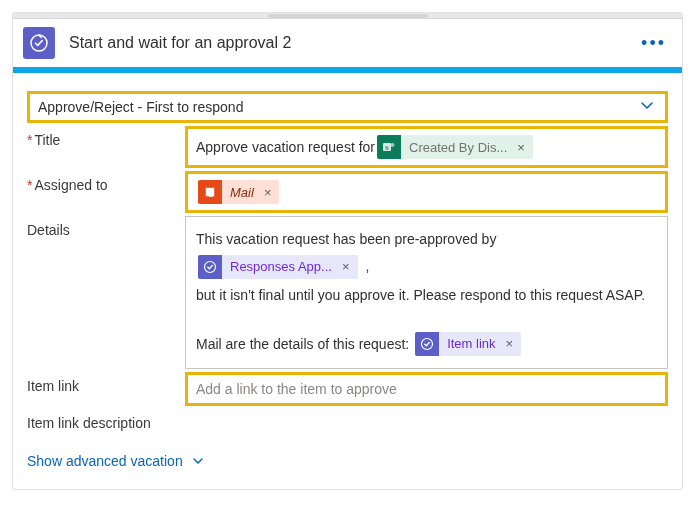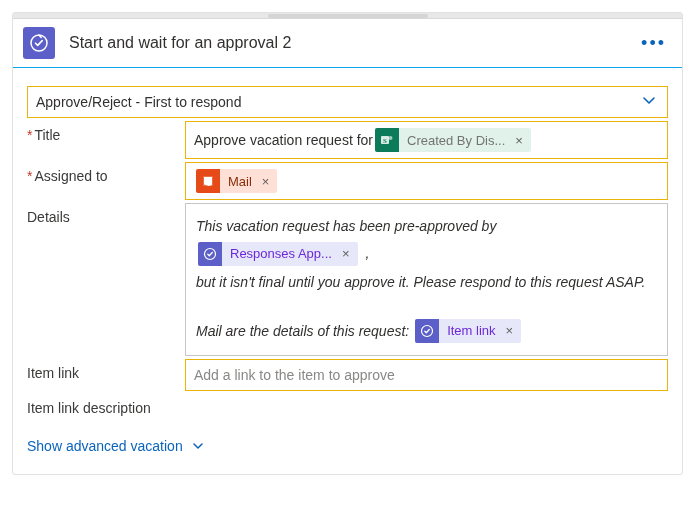--- a/index.html
+++ b/index.html
@@ -30,21 +30,21 @@
     top: 1px;
     width: 160px; height: 4px;
     background: #b8b8b8;
     border-radius: 2px;
     opacity: .4;
   }
   .header {
     display: flex;
     align-items: center;
     padding: 8px 10px;
-    border-bottom: 1px solid #0ea5e9;
+    border-bottom: 6px solid #0ea5e9;
   }
   .header-icon {
     width: 32px; height: 32px;
     border-radius: 3px;
     background: #5b5fc7;
     display: flex;
     align-items: center;
     justify-content: center;
     flex-shrink: 0;
   }
@@ -71,21 +71,21 @@
   .label {
     width: 158px;
     flex-shrink: 0;
     padding-top: 6px;
     font-size: 14px;
     color: #3b3a39;
   }
   .req { color: #c0392b; margin-right: 2px; }
   .field {
     flex: 1;
-    border: 1px solid #eab308;
+    border: 3px solid #eab308;
     min-height: 32px;
     display: flex;
     align-items: center;
     flex-wrap: wrap;
     padding: 4px 8px;
     font-size: 14px;
     background: #fff;
   }
   .field.dropdown { padding-right: 34px; position: relative; }
   .chevron {
@@ -112,35 +112,35 @@
     text-overflow: ellipsis;
   }
   .token .t-x {
     padding: 0 8px 0 4px;
     cursor: pointer;
     color: #605e5c;
   }
   .token.sp { background: #e1f2eb; }
   .token.sp .t-icon { background: #0b7b5a; }
   .token.sp .t-label { color: #737373; }
-  .token.of { background: #ffe0d6; }
+  .token.of { background: #ffe0d6; font-style: italic; }
   .token.of .t-icon { background: #e64a19; }
   .token.of .t-label { color: #8a2d0a; }
   .token.ap { background: #e6e8fa; }
   .token.ap .t-icon { background: #5b5fc7; }
   .token.ap .t-label { color: #6d28d9; }
   .details-box {
     flex: 1;
     border: 1px solid #c8c6c4;
     padding: 8px 10px 10px 10px;
     font-size: 14px;
     line-height: 26px;
   }
   .details-box .line { display: block; }
-  .details-box .seg { vertical-align: middle; font-style: italic; }
+  .details-box .seg { vertical-align: middle; }
   .inline-token { vertical-align: middle; }
   .gap { height: 22px; }
   .adv {
     margin-top: 20px;
     display: inline-flex;
     align-items: center;
     color: #0a64bc;
     font-size: 14px;
     cursor: pointer;
     padding: 2px 0 4px 0;

